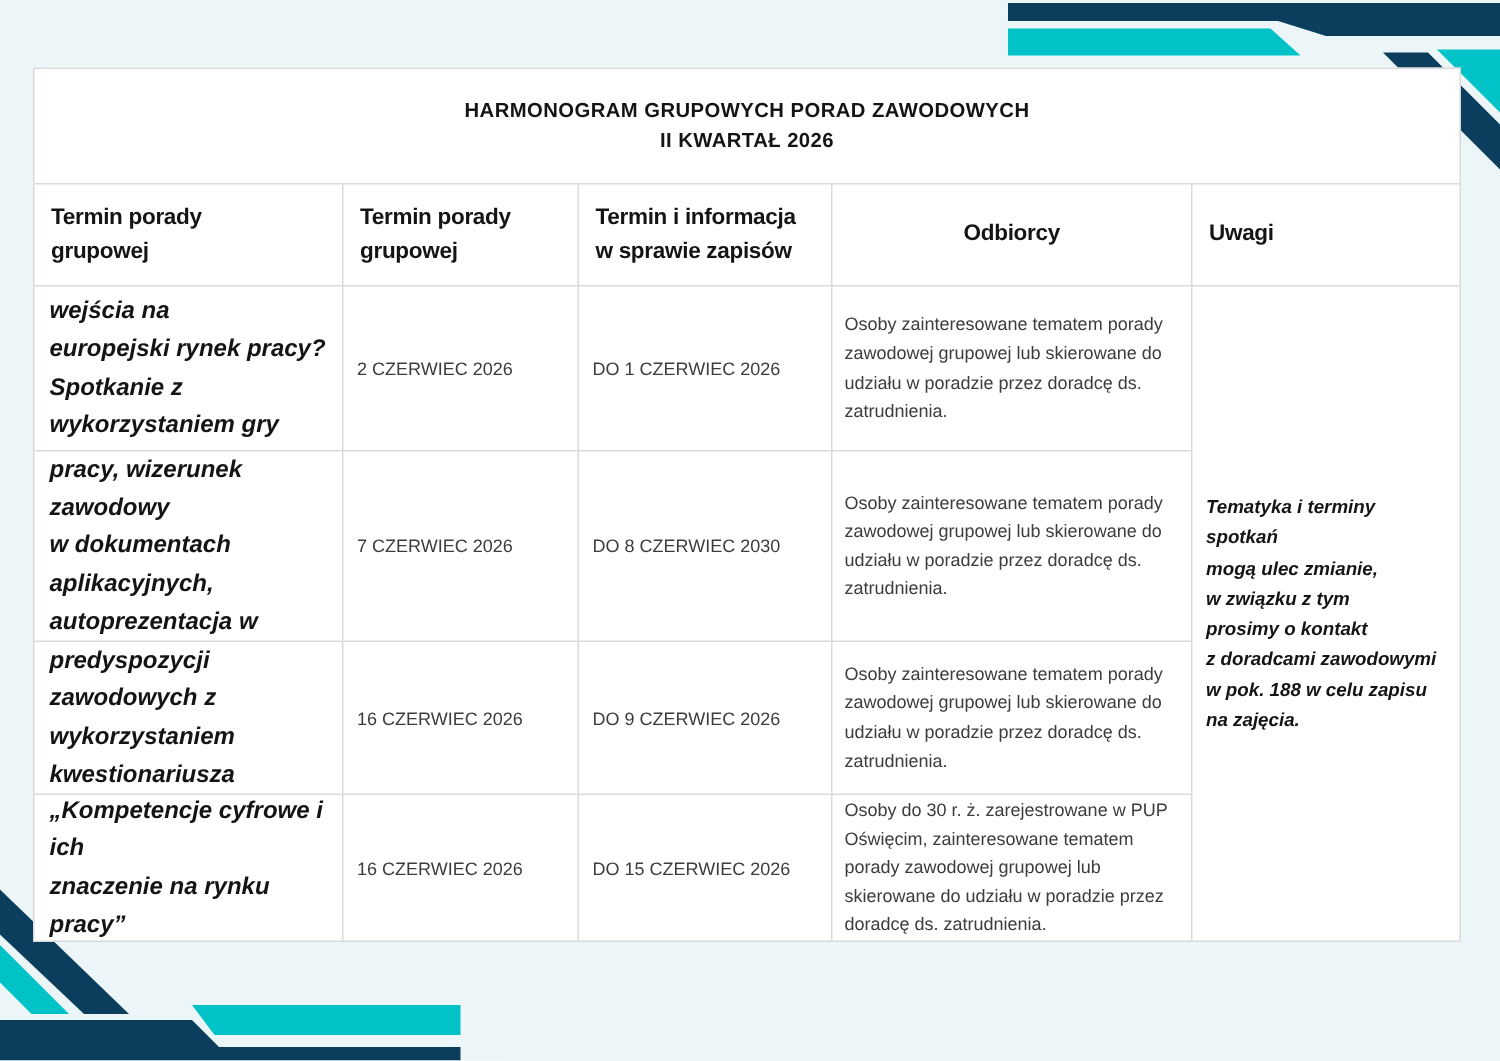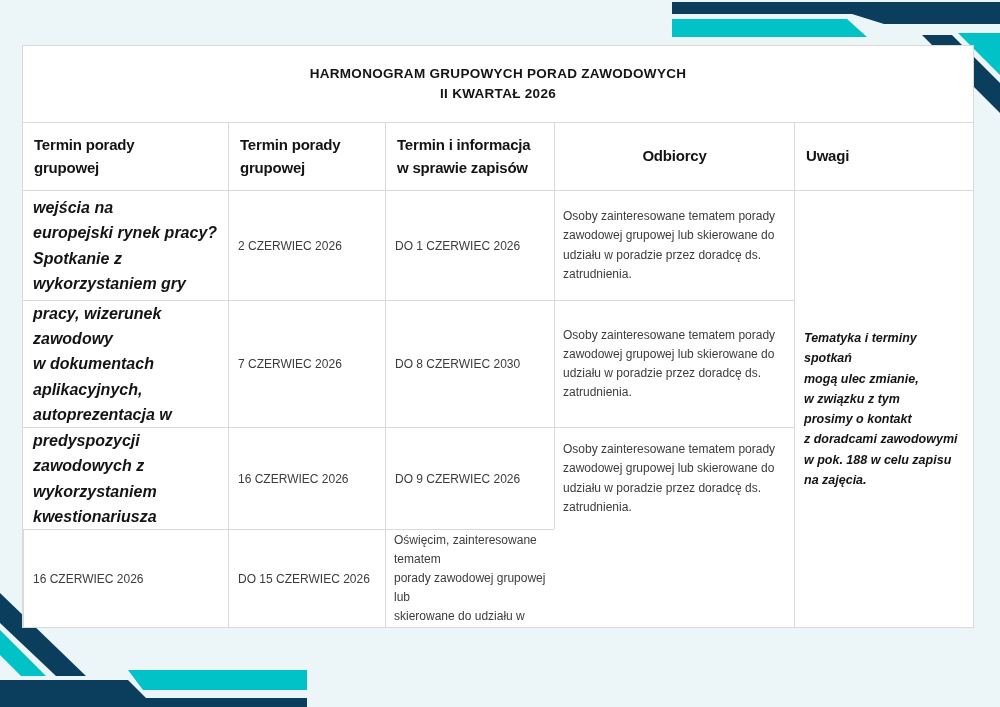--- a/index.html
+++ b/index.html
@@ -148,20 +148,22 @@
 predyspozycji zawodowych z
 wykorzystaniem kwestionariusza
 zainteresowań zawodowych”</div>
       <div class="cell date-cell bl bt">16 CZERWIEC 2026</div>
       <div class="cell date-cell bl bt">DO 9 CZERWIEC 2026</div>
       <div class="cell recip-cell bl bt">Osoby zainteresowane tematem porady
 zawodowej grupowej lub skierowane do
 udziału w poradzie przez doradcę ds.
 zatrudnienia.</div>
 
+      <div class="cell name-cell bt">„Kompetencje cyfrowe i ich
+znaczenie na rynku pracy”</div>
       <div class="cell date-cell bl bt">16 CZERWIEC 2026</div>
       <div class="cell date-cell bl bt">DO 15 CZERWIEC 2026</div>
       <div class="cell recip-cell bl bt">Osoby do 30 r. ż. zarejestrowane w PUP
 Oświęcim, zainteresowane tematem
 porady zawodowej grupowej lub
 skierowane do udziału w poradzie przez
 doradcę ds. zatrudnienia.</div>
 
     </div>
   </div>

